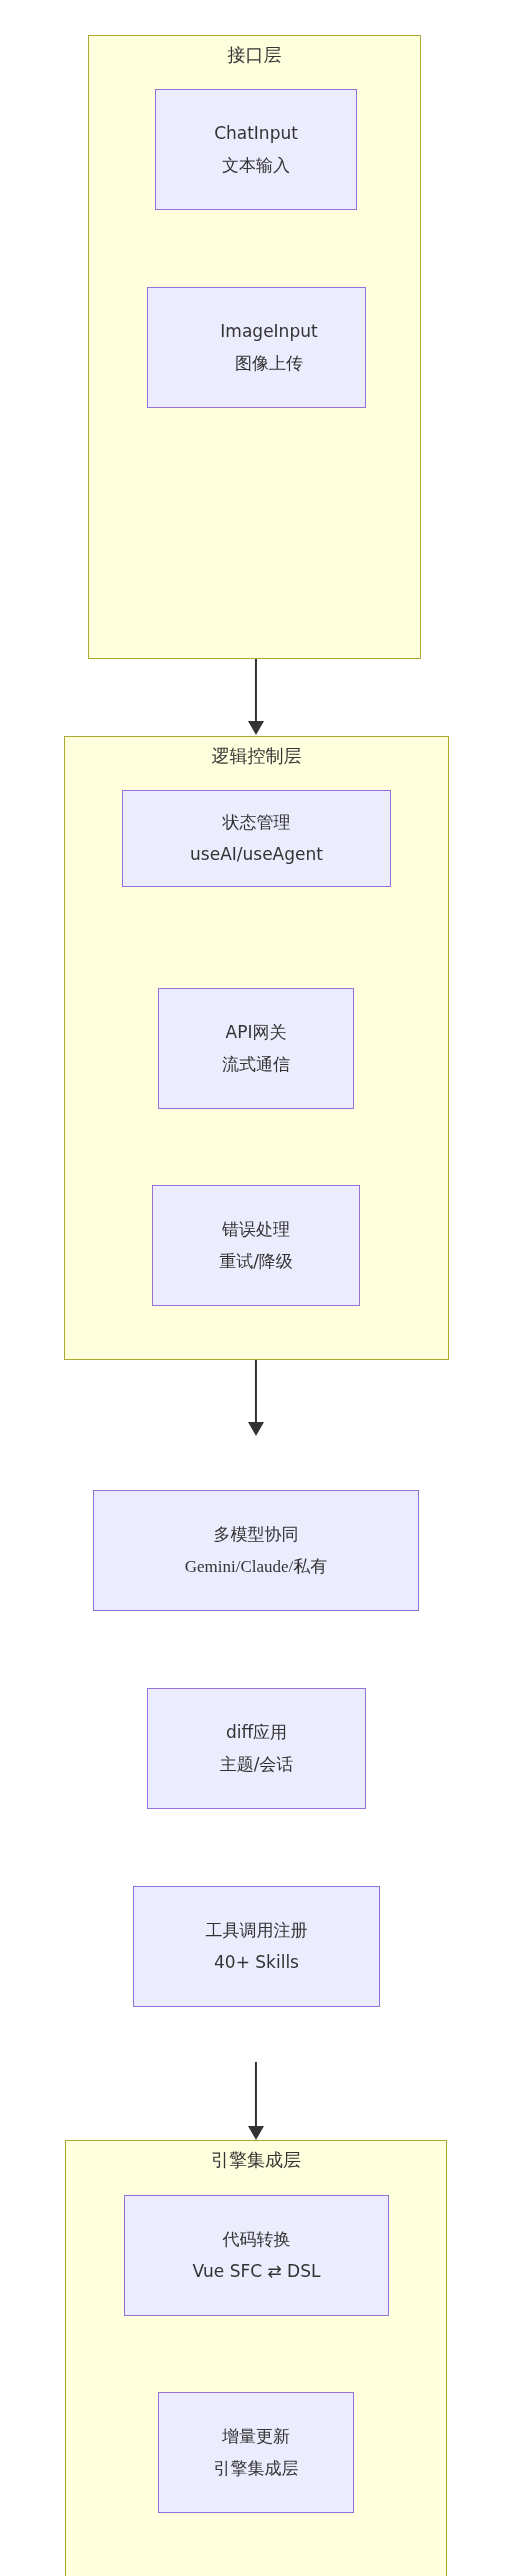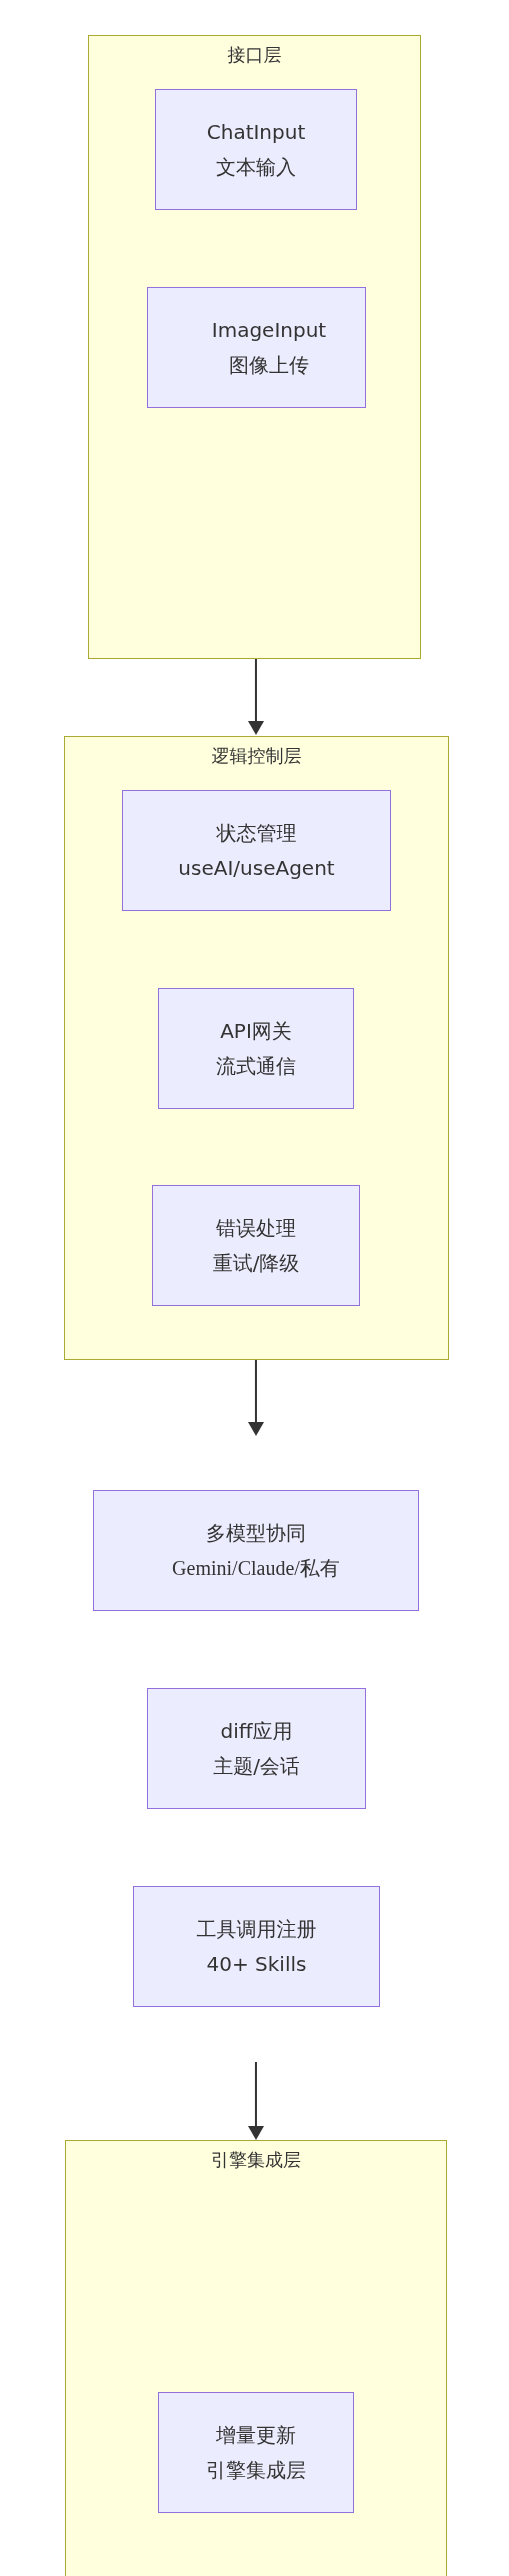--- a/index.html
+++ b/index.html
@@ -40,29 +40,29 @@
     position: absolute;
     background: #ececff;
     border: 1.5px solid #9370db;
     box-sizing: border-box;
     display: flex;
     flex-direction: column;
     align-items: center;
     justify-content: center;
     gap: 14px;
     text-align: center;
-    font-size: 20px;
+    font-size: 17px;
     line-height: 1.05;
   }
   
   #node-chat-input   { left: 155px; top:  89px; width: 202px; height: 121px; }
   #node-image-input  { left: 147px; top:  287px; width: 219px; height: 121px; padding-left: 25px; }
   #node-json-input   { left: 157px; top:  485px; width: 199px; height: 121px; }
   
-  #node-state-mgmt   { left: 122px; top: 790px; width: 269px; height: 121px; }
+  #node-state-mgmt   { left: 122px; top: 790px; width: 269px; height: 97px; }
   #node-api-gateway  { left: 158px; top: 988px; width: 196px; height: 121px; }
   #node-error-handle { left: 152px; top: 1185px; width: 208px; height: 121px; }
   
   #node-multi-model  { left: 93px; top: 1490px; width: 326px; height: 121px; font-family: Liberation Serif, serif; }
   #node-context-mgmt { left: 147px; top: 1688px; width: 219px; height: 121px; }
   #node-tool-registry{ left: 133px; top: 1886px; width: 247px; height: 121px; text-align: center; }
   
   #node-code-convert { left: 124px; top: 2195px; width: 265px; height: 121px; }
   #node-incr-update  { left: 158px; top: 2392px; width: 196px; height: 121px; }
 
@@ -150,19 +150,23 @@
   </div>
 
   <div class="arrow" id="arrow-3">
     <div class="arrow-shaft"></div>
     <div class="arrow-head"></div>
   </div>
 
   <section class="layer" id="layer-4">
     <div class="layer-title">引擎集成层</div>
   </section>
+  <div class="node" id="node-code-convert">
+    <span>代码转换</span>
+    <span>Vue SFC ⇄ DSL</span>
+  </div>
   <div class="node" id="node-incr-update">
     <span>增量更新</span>
     <span>引擎集成层</span>
   </div>
 
 </div>
 
 
 </body></html>

